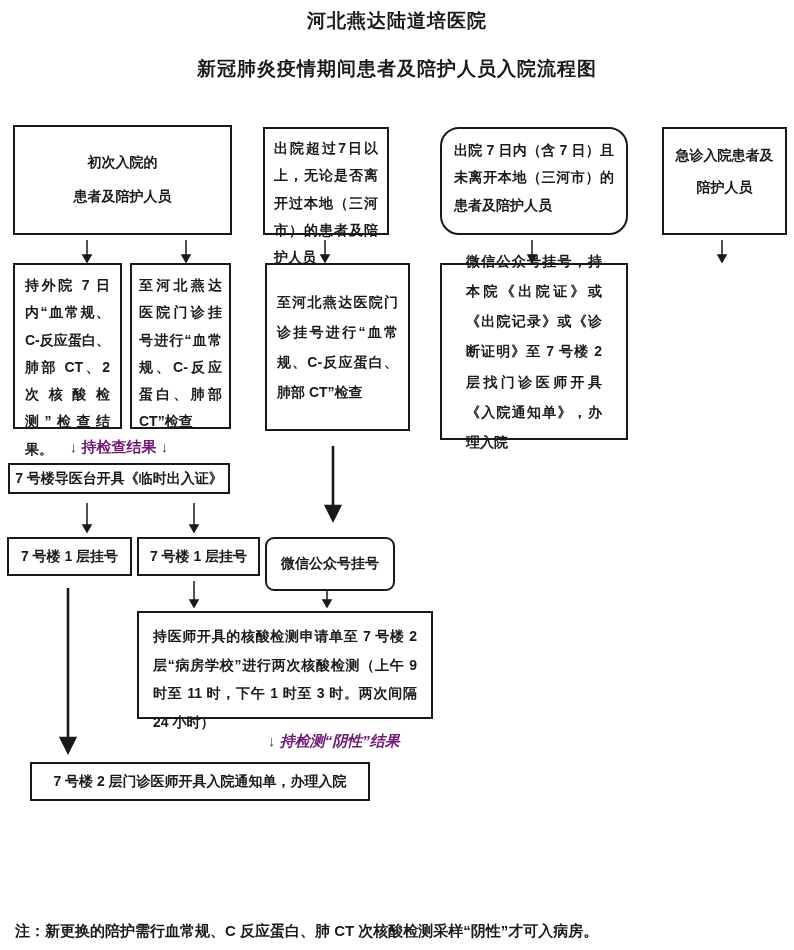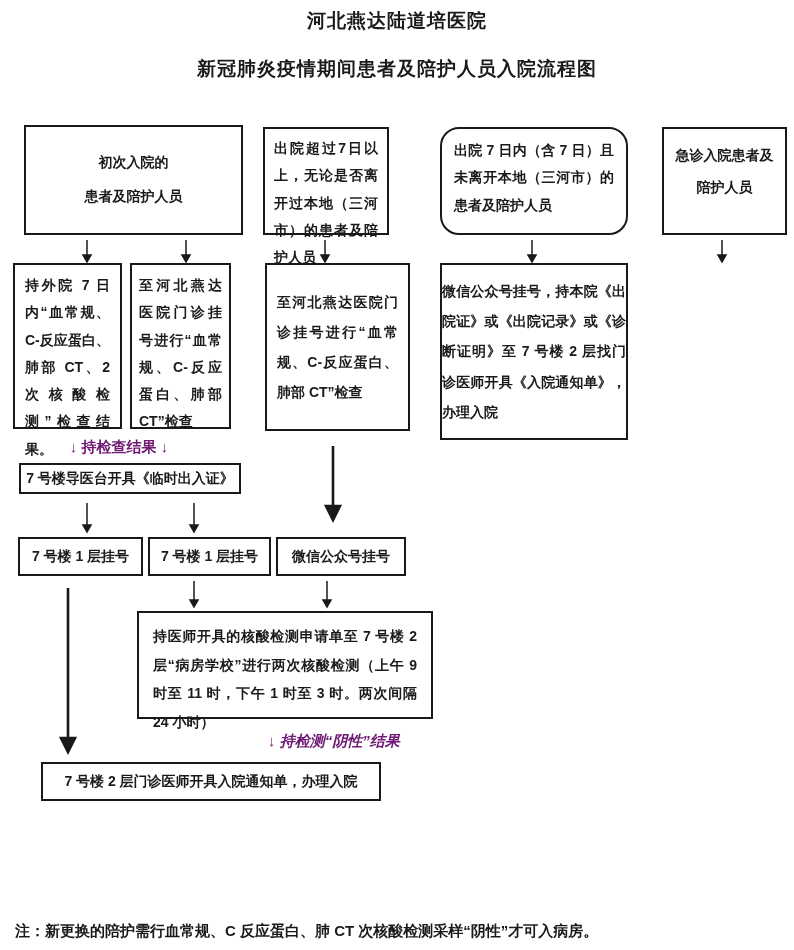--- a/index.html
+++ b/index.html
@@ -17,36 +17,36 @@
     letter-spacing:1px;
   }
   #doc-title { top:8px; }
   #doc-subtitle { top:56px; }
   .box {
     position:absolute; box-sizing:border-box;
     border:2px solid #191919; background:#fff;
     font-size:14px; font-weight:700; line-height:1.95;
   }
   .justify { text-align:justify; }
-  .cflex { display:flex; align-items:center; justify-content:center; text-align:center;margin-left:11px; }
+  .cflex { display:flex; align-items:center; justify-content:center; text-align:center; }
   .preline { white-space:pre-line; }
   #box-first-admission { left:13px; top:125px; width:219px; height:110px; line-height:2.4; }
   #box-over7 { left:263px; top:127px; width:126px; height:108px; padding:6px 9px; }
   #box-within7 { left:440px; top:127px; width:188px; height:108px; padding:8px 12px;border-radius:19px; }
   #box-emergency { left:662px; top:127px; width:125px; height:108px; padding-top:10px; text-align:center; line-height:2.3; }
   #box-external { left:13px; top:263px; width:109px; height:166px; padding:7px 10px; }
   #box-yanda-left { left:130px; top:263px; width:101px; height:166px; padding:7px 7px; }
   #box-yanda-mid { left:265px; top:263px; width:145px; height:168px; padding:6px 10px; line-height:2.15; display:flex; align-items:center; }
-  #box-wechat-flow { left:440px; top:263px; width:188px; height:177px; padding:6px 0; line-height:2.15; display:flex; align-items:center; }
+  #box-wechat-flow { left:440px; top:263px; width:188px; height:177px; padding:6px 24px; line-height:2.15; display:flex; align-items:center; }
   #box-emergency-notes { left:662px; top:270px; width:126px; height:627px; padding:7px 7px; line-height:1.78; }
   #box-emergency-notes p { margin:0; text-align:justify; }
   #box-temp-pass { left:8px; top:463px; width:222px; height:31px; font-size:14px; }
   #box-b7f1-left { left:7px; top:537px; width:125px; height:39px; }
   #box-b7f1-mid { left:137px; top:537px; width:123px; height:39px; }
-  #box-wechat-reg { left:265px; top:537px; width:130px; height:39px; }
+  #box-wechat-reg { left:265px; top:537px; width:130px; height:54px;border-radius:9px; }
   #box-nucleic { left:137px; top:611px; width:296px; height:108px; padding:9px 14px; line-height:2.05; }
   #box-admission-notice { left:30px; top:762px; width:340px; height:39px; }
   .flow-label {
     position:absolute; font-size:15px; font-weight:700; color:#701a75;
   }
   #label-check-results { left:8px; top:438px; width:222px; text-align:center; }
   #label-negative-results { left:268px; top:732px;font-style:italic; }
   #footer-note {
     position:absolute; left:15px; top:922px; width:770px;
     font-size:15px; font-weight:700;

